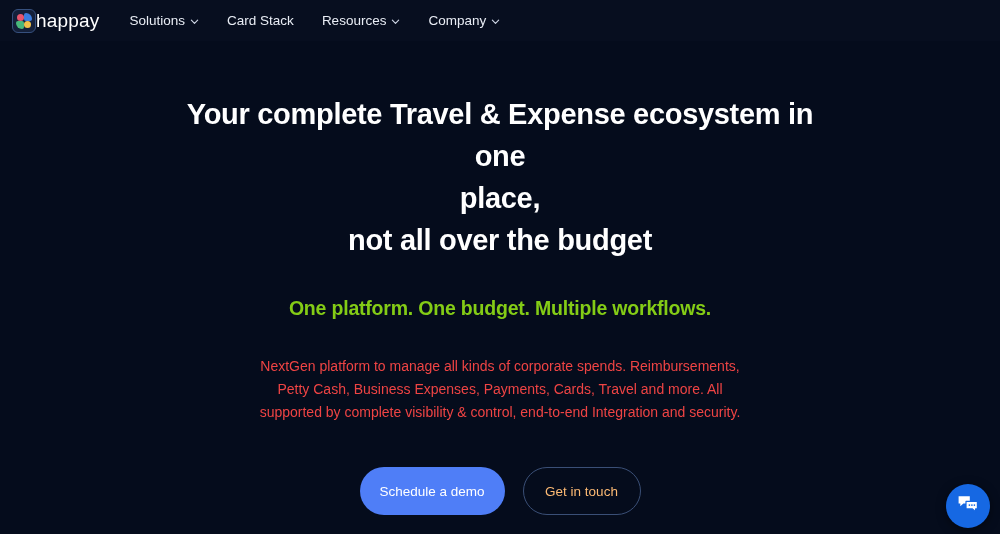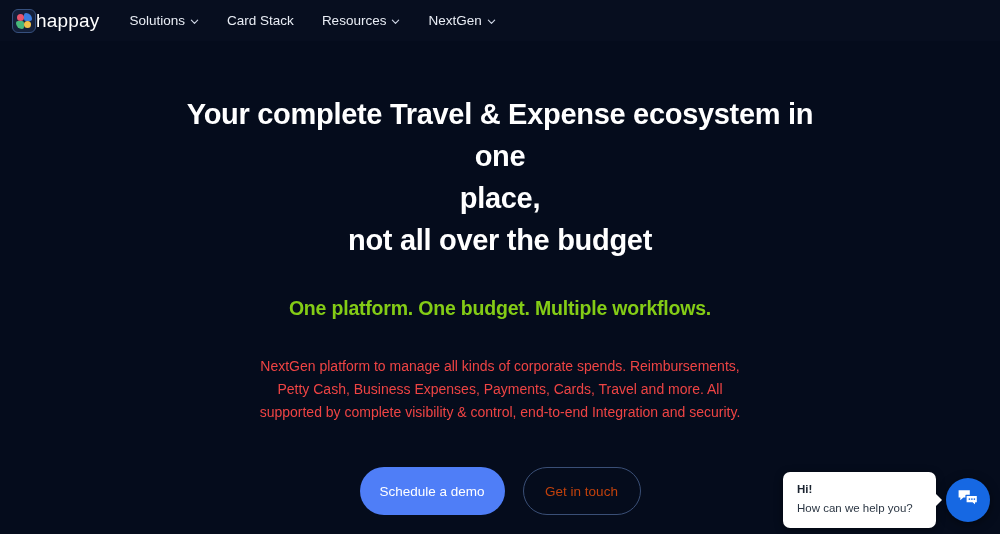--- a/index.html
+++ b/index.html
@@ -172,21 +172,21 @@
 
   .btn-primary {
     background: #4f7ef7;
     color: #ffffff;
     border: none;
     width: 145px;
   }
 
   .btn-outline {
     background: transparent;
-    color: #c2410c;
+    color: #fdba74;
     border: 1px solid #3a4f76;
     width: 118px;
   }
 
   
   .chat-widget {
     position: absolute;
     right: 10px;
     bottom: 6px;
     display: flex;
@@ -274,21 +274,21 @@
     <div class="nav-link">
       <span>Resources</span>
       <span class="chev">
         <svg width="9" height="9" viewBox="0 0 10 10">
             <path d="M1.5 3.5 L5 7 L8.5 3.5" fill="none" stroke="#cfd7e6" stroke-width="1.3" stroke-linecap="round" stroke-linejoin="round"></path>
           </svg>
       </span>
     </div>
 
     <div class="nav-link">
-      <span>NextGen</span>
+      <span>Company</span>
       <span class="chev">
         <svg width="9" height="9" viewBox="0 0 10 10">
             <path d="M1.5 3.5 L5 7 L8.5 3.5" fill="none" stroke="#cfd7e6" stroke-width="1.3" stroke-linecap="round" stroke-linejoin="round"></path>
           </svg>
       </span>
     </div>
 
   </nav>
 
 
@@ -312,24 +312,20 @@
 
   <div class="hero-actions">
     <button class="btn btn-primary">Schedule a demo</button>
     <button class="btn btn-outline">Get in touch</button>
   </div>
 
 </main>
 
 <div class="chat-widget">
 
-  <div class="chat-bubble">
-    <div class="chat-title">Hi!</div>
-    <div class="chat-text">How can we help you?</div>
-  </div>
 
   <div class="chat-fab">
     <span>
       <svg width="24" height="24" viewBox="0 0 24 24">
         <path d="M2.6 4.2h11.2v7.3H7.4L4.3 14.2v-2.7H2.6z" fill="#ffffff"></path>
         <path d="M10 9.4h11.4v7.5h-1.8v2.8l-3.1-2.8H10z" fill="#ffffff" stroke="#1668e3" stroke-width="1.2" stroke-linejoin="round"></path>
         <circle cx="13.4" cy="13.1" r="0.85" fill="#1668e3"></circle>
         <circle cx="15.9" cy="13.1" r="0.85" fill="#1668e3"></circle>
         <circle cx="18.4" cy="13.1" r="0.85" fill="#1668e3"></circle>
       </svg>

